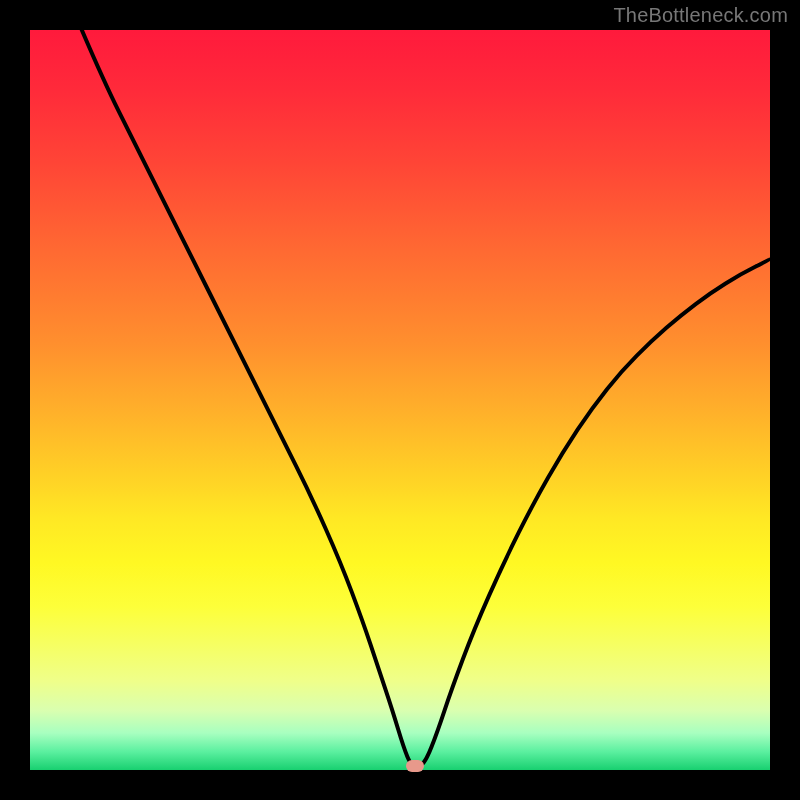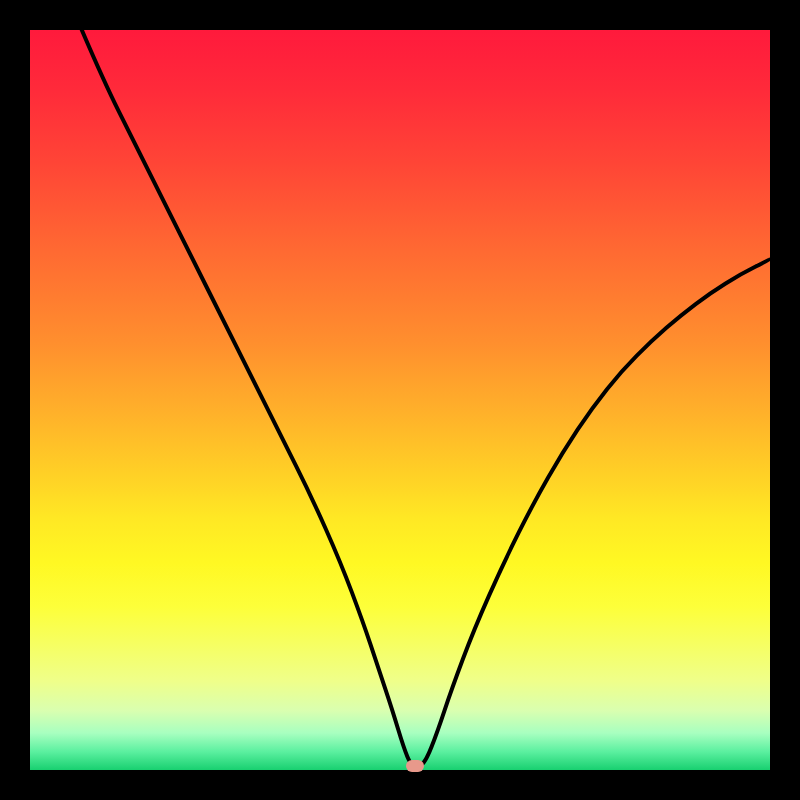--- a/index.html
+++ b/index.html
@@ -67,20 +67,21 @@
     border-radius: 6px;
     background: #e8998b;
     left: 0;
     top: 0;
   }
 </style>
 </head>
 <body>
 
 <div class="frame">
+  <div class="watermark">TheBottleneck.com</div>
 
   <div class="plot-area">
     <svg class="curve" viewBox="0 0 740 740" preserveAspectRatio="none">
       <path id="curve-path" d="M 51.800000000000004 0 Q 74 51.799999999999955 88.80000000000001 81.39999999999998 Q 103.60000000000001 111 118.4 140.59999999999997 Q 133.2 170.19999999999993 148 199.79999999999998 Q 162.8 229.40000000000003 177.60000000000002 259 Q 192.4 288.6 207.2 318.2 Q 222 347.79999999999995 236.8 377.4 Q 251.60000000000002 407 266.4 436.6 Q 281.2 466.2 296 499.5 Q 310.8 532.8 321.9 562.4 Q 333 592 340.4 614.2 Q 347.79999999999995 636.4 355.19999999999993 658.5999999999999 Q 362.59999999999997 680.8 368.15 699.3 Q 373.7 717.8 377.4 726.68 Q 381.1 735.56 384.8 736.3 Q 388.5 737.04 392.20000000000005 734.0799999999999 Q 395.90000000000003 731.12 401.45000000000005 717.06 Q 407.00000000000006 703 414.4 680.8 Q 421.79999999999995 658.6 432.9 629 Q 444 599.4 458.8 566.0999999999999 Q 473.6 532.8 488.40000000000003 503.2 Q 503.20000000000005 473.6 518 447.70000000000005 Q 532.8 421.8 547.5999999999999 399.6 Q 562.4 377.40000000000003 577.2 358.9 Q 592 340.4 606.8 325.6 Q 621.6 310.8 636.4000000000001 297.85 Q 651.2 284.90000000000003 666 273.8 Q 680.8000000000001 262.7 695.6 253.45 Q 710.4 244.2 725.2 236.8 T 740 229.40000000000003" fill="none" stroke="#000000" stroke-width="4" stroke-linecap="round" stroke-linejoin="round"></path>
     </svg>
     <div class="minimum-marker" id="min-marker" style="left: 375.8px; top: 730.3px; background: rgb(232, 153, 139);"></div>
   </div>
 </div>
 
 </body></html>

